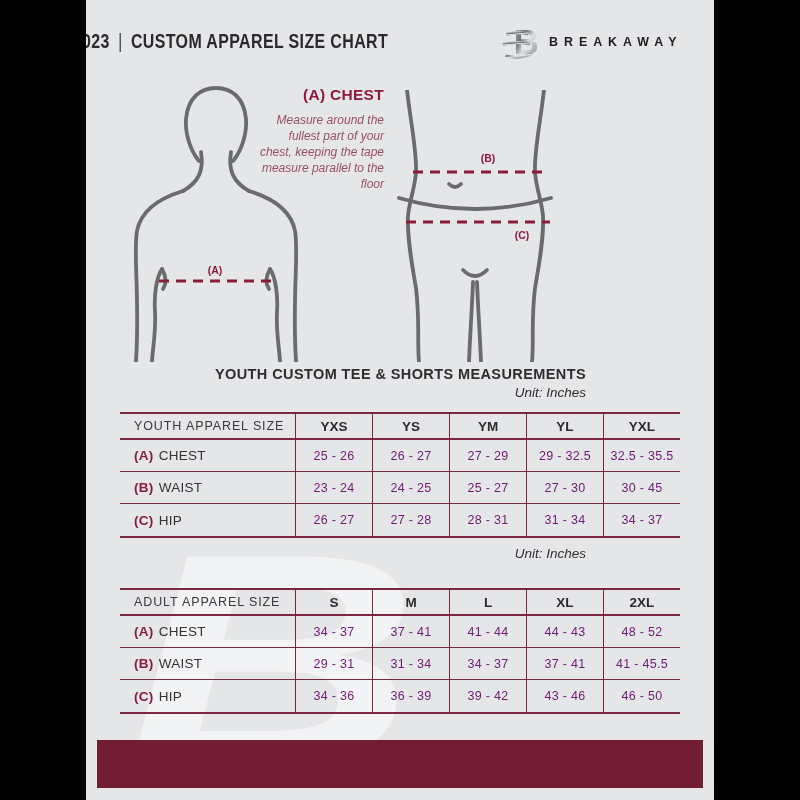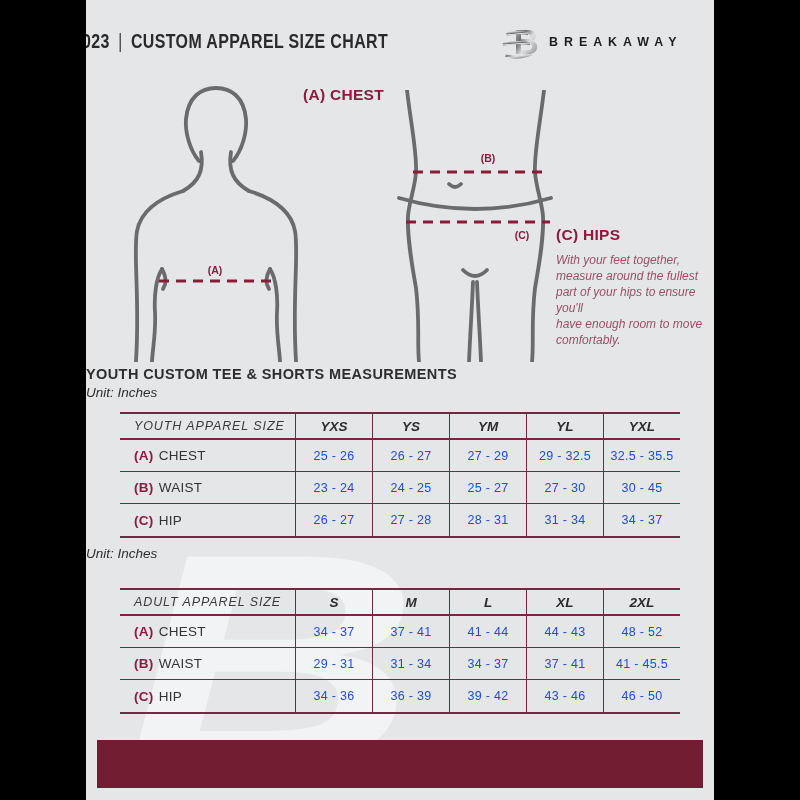--- a/index.html
+++ b/index.html
@@ -28,32 +28,32 @@
   
   .fig{position:absolute;z-index:2;}
   .fig path{fill:none;stroke:var(--figure-gray);stroke-width:3.8;stroke-linecap:round;}
   .fig path.dash{stroke:#8a1c39;stroke-width:3;stroke-dasharray:10 7;stroke-linecap:butt;}
   .fig text{font:700 10.5px "Liberation Sans",sans-serif;fill:var(--maroon-heading);}
   .m-block{position:absolute;z-index:2;}
   .m-heading{font-size:15.5px;font-weight:800;color:var(--maroon-heading);letter-spacing:0.3px;}
   .m-desc{margin-top:9px;font-size:12px;font-style:italic;color:var(--maroon-desc);line-height:1.33;white-space:pre-line;}
 
   
-  .section-head{position:absolute;left:0;width:500px;text-align:left;z-index:2;}
+  .section-head{position:absolute;left:0;width:500px;text-align:right;z-index:2;}
   .section-title{font-weight:700;font-size:14.5px;color:var(--text-dark);letter-spacing:0.4px;}
   .section-subtitle{margin-top:3px;font-style:italic;font-weight:400;font-size:13.5px;color:var(--text-dark);}
 
   
   .size-table{position:absolute;left:34px;width:560px;display:grid;grid-template-columns:175px repeat(5,77px);
     border-top:2.5px solid var(--maroon-border);border-bottom:2.5px solid var(--maroon-border);z-index:2;}
   .st-cell{display:flex;align-items:center;justify-content:center;}
   .st-cell.vline{border-left:1.5px solid var(--maroon-border);}
-  .st-head{height:26px;border-bottom:2px solid var(--maroon-border);font-weight:700;font-size:13.5px;color:#2c2c2e;font-style:italic;}
+  .st-head{height:26px;border-bottom:2px solid var(--maroon-border);font-weight:700;font-size:13.5px;color:#2c2c2e;}
   .st-head.first{justify-content:flex-start;padding-left:14px;font-weight:400;font-size:12.5px;letter-spacing:0.9px;color:#3a3a3c;}
-  .st-data{height:32px;border-bottom:1.5px solid var(--maroon-border);font-size:12.5px;color:#1d4ed8;letter-spacing:0.3px;}
+  .st-data{height:32px;border-bottom:1.5px solid var(--maroon-border);font-size:12.5px;color:#701a75;letter-spacing:0.3px;}
   .st-data.lastrow{border-bottom:none;}
   .st-label{justify-content:flex-start;padding-left:14px;font-size:13.5px;color:#333335;gap:5px;}
   .st-label .marker{color:var(--maroon-heading);font-weight:700;}
 
   
   .footer-bar{position:absolute;left:11px;top:740px;width:606px;height:48px;background:var(--maroon);z-index:2;}
 </style>
 </head>
 <body>
 
@@ -110,25 +110,21 @@
       <path d="M 80,192 C 79,218 77,246 76,272"></path>
       <path d="M 84,192 C 85,218 87,246 88,272"></path>
       <path class="dash" d="M 20,82 H 150"></path>
       <path class="dash" d="M 13,132 H 157"></path>
       <text x="95" y="72" text-anchor="middle">(B)</text>
       <text x="129" y="149" text-anchor="middle">(C)</text>
     </svg>
 
     <div class="m-block" style="left:172px;top:86px;width:126px;text-align:right;">
       <div class="m-heading">(A) CHEST</div>
-    </div>
-    <div class="m-block" style="left:470px;top:226px;width:152px;">
-      <div class="m-heading">(C) HIPS</div>
-      <div class="m-desc">With your feet together, measure around the fullest part of your hips to ensure you'll
-have enough room to move comfortably.</div>
+      <div class="m-desc">Measure around the fullest part of your chest, keeping the tape measure parallel to the floor</div>
     </div>
 
     <div class="section-head" style="top:366px;">
       <div class="section-title">YOUTH CUSTOM TEE &amp; SHORTS MEASUREMENTS</div>
       <div class="section-subtitle">Unit: Inches</div>
     </div>
     <div class="size-table" style="top:412px;">
       <div class="st-cell st-head first">YOUTH APPAREL SIZE</div>
       <div class="st-cell st-head vline">YXS</div>
       <div class="st-cell st-head vline">YS</div>

